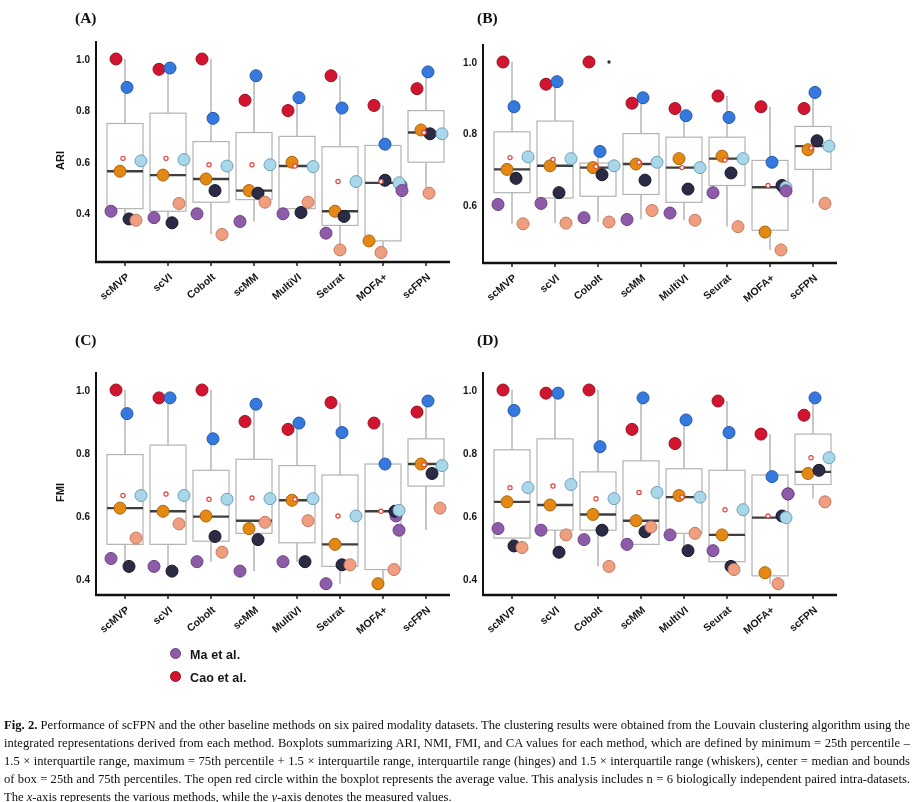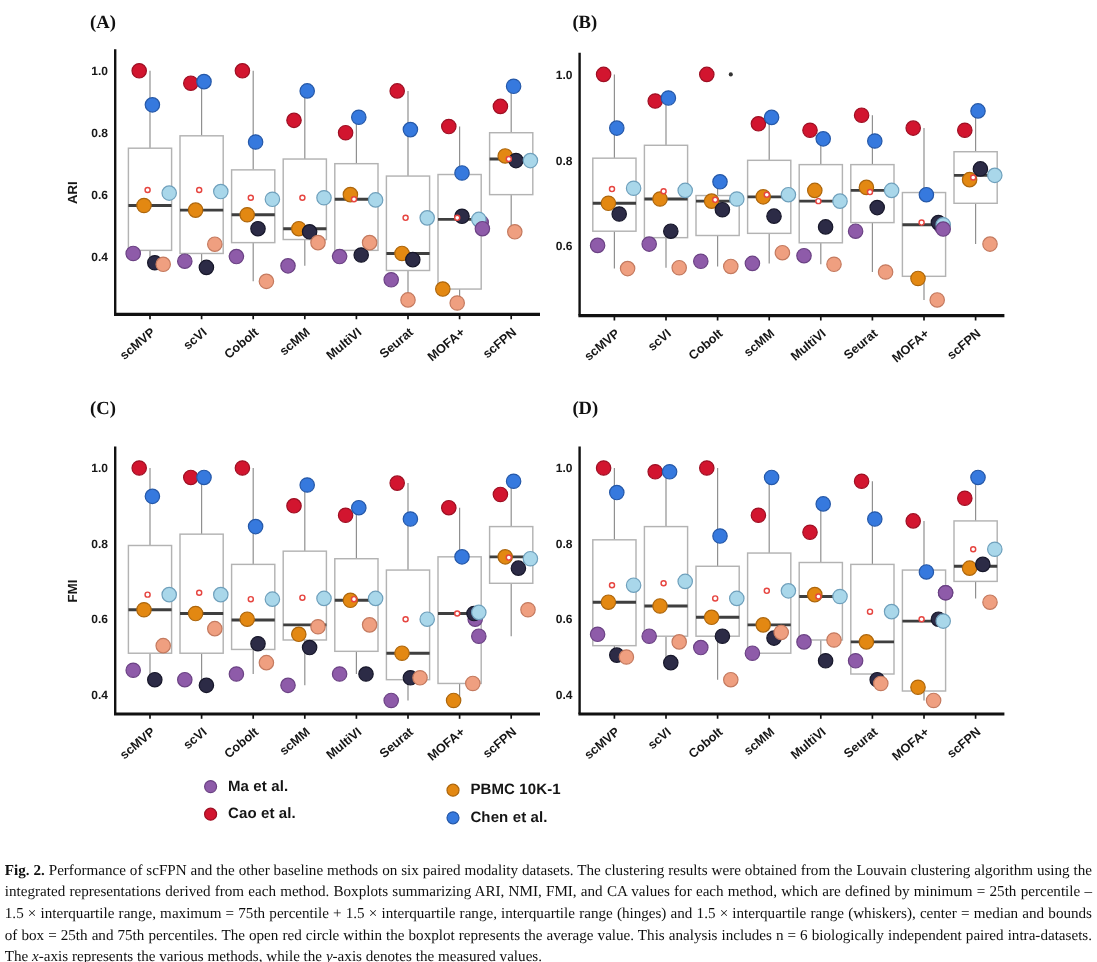--- a/index.html
+++ b/index.html
@@ -4,21 +4,21 @@
 <style>
   html,body{margin:0;padding:0;background:#ffffff;}
   body{width:914px;height:802px;position:relative;font-family:"Liberation Sans",sans-serif;color:#111;}
   #figure{position:absolute;left:0;top:0;width:914px;height:802px;background:#fff;}
   .panel{position:absolute;width:457px;height:322px;}
   #panelA{left:0;top:0;} #panelB{left:457px;top:0;}
   #panelC{left:0;top:322px;} #panelD{left:457px;top:322px;}
   svg{display:block;}
   #legend{position:absolute;left:0;top:636px;width:914px;height:78px;}
   .legend-col{position:absolute;display:flex;flex-direction:column;gap:9px;}
-  .legend-item{display:flex;align-items:center;gap:9px;}
+  .legend-item{display:flex;gap:9px;}
   .legend-dot{width:9px;height:9px;border-radius:50%;flex:0 0 auto;}
   .legend-label{font-size:12.5px;font-weight:bold;color:#151515;letter-spacing:.1px;}
   #caption{position:absolute;left:4px;top:716px;width:906px;
     font-family:"Liberation Serif",serif;font-size:12.6px;line-height:1.43;
     text-align:justify;color:#0f0f0f;}
   #caption .b{font-weight:bold;margin-top:12px;}
   #caption .i{font-style:italic;}
 </style>
 </head>
 <body>
@@ -589,28 +589,18 @@
       <div class="legend-col" style="left: 170px; top: 12px;">
         <div class="legend-item">
           <span class="legend-dot" style="background: rgb(142, 91, 169); border: 1.5px solid rgb(107, 66, 132);"></span>
           <span class="legend-label">Ma et al.</span>
         </div>
         <div class="legend-item">
           <span class="legend-dot" style="background: rgb(210, 21, 47); border: 1.5px solid rgb(158, 15, 35);"></span>
           <span class="legend-label">Cao et al.</span>
         </div>
       </div>
-      <div class="legend-col" style="left: 372px; top: 15px;">
-        <div class="legend-item">
-          <span class="legend-dot" style="background: rgb(227, 136, 18); border: 1.5px solid rgb(173, 102, 12);"></span>
-          <span class="legend-label">PBMC 10K-1</span>
-        </div>
-        <div class="legend-item">
-          <span class="legend-dot" style="background: rgb(54, 121, 222); border: 1.5px solid rgb(37, 88, 168);"></span>
-          <span class="legend-label">Chen et al.</span>
-        </div>
-      </div>
     </div>
 
   <div id="caption">
     <span class="b">Fig. 2.</span><span id="caption-body"><span> Performance of scFPN and the other baseline methods on six paired modality datasets. The clustering results were obtained from the Louvain clustering algorithm using the integrated representations derived from each method. Boxplots summarizing ARI, NMI, FMI, and CA values for each method, which are defined by minimum = 25th percentile – 1.5 × interquartile range, maximum = 75th percentile + 1.5 × interquartile range, interquartile range (hinges) and 1.5 × interquartile range (whiskers), center = median and bounds of box = 25th and 75th percentiles. The open red circle within the boxplot represents the average value. This analysis includes n = 6 biologically independent paired intra-datasets. The </span><span class="i">x</span><span>-axis represents the various methods, while the </span><span class="i">y</span><span>-axis denotes the measured values.</span></span>
   </div>
 </div>
 
 </body></html>

